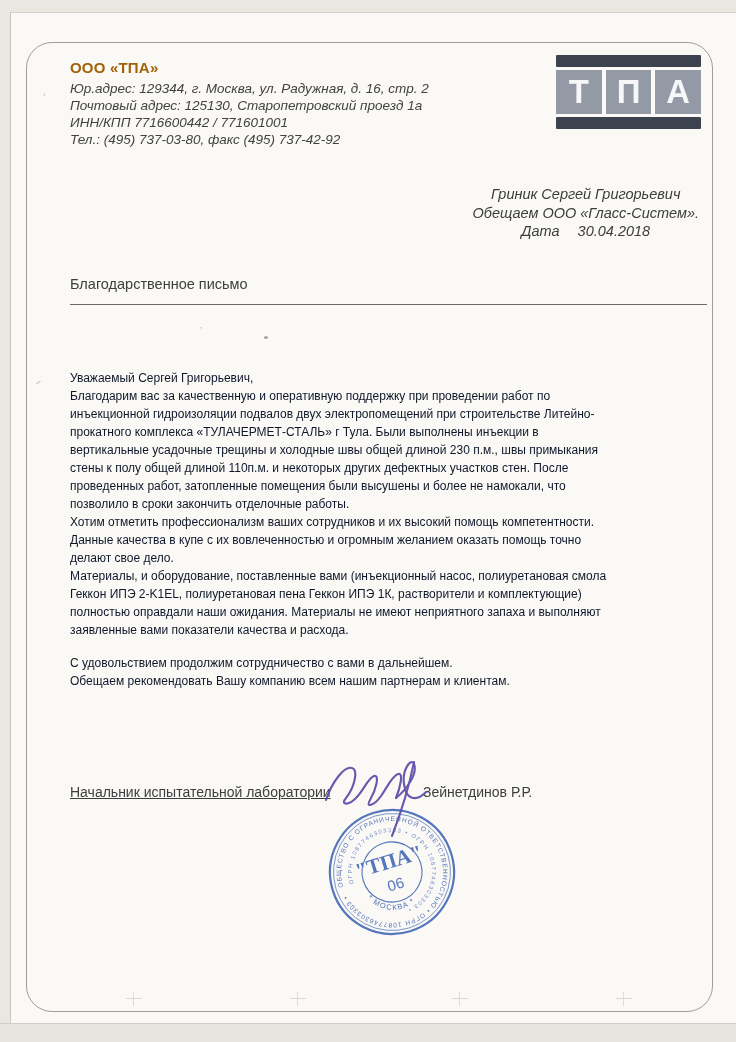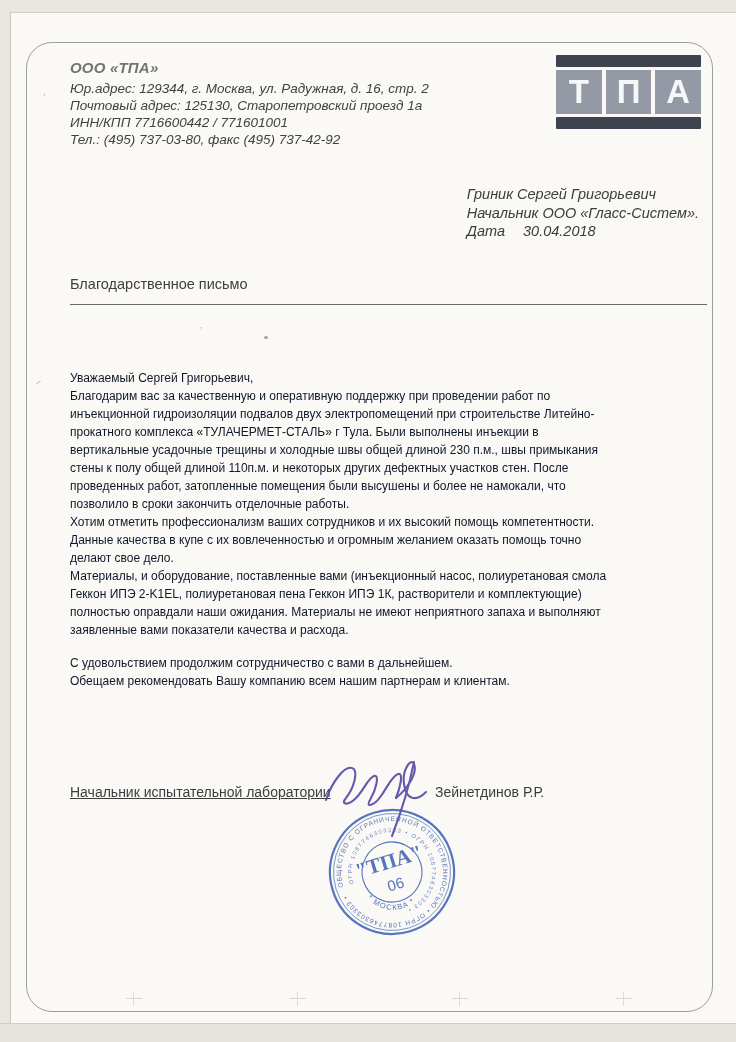--- a/index.html
+++ b/index.html
@@ -19,49 +19,49 @@
     position:absolute;left:0;right:0;bottom:0;height:18px;
     background:#e6e4dd;border-top:1px solid #cfcdc6;
   }
   .letter-frame{
     position:absolute;left:26px;top:42px;width:685px;height:968px;
     border:1px solid #9e9e9a;border-radius:26px;
     background:transparent;
   }
   
   .letterhead{position:absolute;left:70px;top:59px;}
-  .company-name{font-weight:bold;font-size:15px;letter-spacing:.2px;color:#737373;margin-bottom:4px;font-style:italic;}
+  .company-name{font-weight:bold;font-size:15px;letter-spacing:.2px;color:#a16207;margin-bottom:4px;}
   .address-line{font-size:13.5px;line-height:17px;white-space:nowrap;color:#424244;font-style:italic;}
   .logo{position:absolute;left:556px;top:55px;width:145px;}
   .logo-bar{height:12px;background:#3c434e;border-radius:1px;}
   .logo-row{display:flex;gap:4px;margin:3px 0;}
   .logo-box{
     flex:1;height:44px;background:#939aa5;color:#f6f7f8;
     display:flex;align-items:center;justify-content:center;
     font-weight:bold;font-size:33px;font-family:"Liberation Sans",sans-serif;
   }
   
   .recipient{
-    position:absolute;right:37px;top:185px;text-align:left;
+    position:absolute;right:37px;top:185px;text-align:center;
     font-style:italic;font-size:14.5px;line-height:18.5px;color:#3c3c3e;
   }
   .recipient .date-label{margin-right:18px;}
   
   .subject{
     position:absolute;left:70px;top:276px;width:637px;
     font-size:14.5px;color:#3d3d3f;padding-bottom:12px;
     border-bottom:1px solid #6a6a68;
   }
   
   .body-block{position:absolute;left:70px;top:369px;}
   .closing-block{position:absolute;left:70px;top:654px;}
   .t-line{font-size:12px;line-height:18px;white-space:nowrap;color:#0f172a;}
   
   .sign-row{position:absolute;left:70px;top:784px;font-size:14px;color:#3d3d3f;text-decoration:underline;}
-  .sign-name{position:absolute;left:353px;top:0;white-space:nowrap;margin-left:12px;}
+  .sign-name{position:absolute;left:353px;top:0;white-space:nowrap;}
   .sign-scribble{position:absolute;left:318px;top:748px;pointer-events:none;}
   
   .stamp{position:absolute;left:312px;top:792px;opacity:.88;}
   
   .artifact{position:absolute;color:#b8b5ae;font-size:10px;}
   .speck{position:absolute;width:4px;height:3px;border-radius:50%;background:#5f5f5f;opacity:.55;}
   .cross{position:absolute;width:16px;height:14px;opacity:.8;}
   .cross:before{content:"";position:absolute;left:0;top:6px;width:16px;height:1px;background:#d3d0c9;}
   .cross:after{content:"";position:absolute;left:7px;top:0;width:1px;height:14px;background:#d8d5ce;}
   .tick{position:absolute;width:5px;height:1px;background:#c4c1ba;transform:rotate(-35deg);}
@@ -85,21 +85,21 @@
   <div class="logo-row">
     <div class="logo-box">Т</div>
     <div class="logo-box">П</div>
     <div class="logo-box">А</div>
   </div>
   <div class="logo-bar"></div>
 </div>
 
 <div class="recipient">
   <div>Гриник Сергей Григорьевич</div>
-  <div>Начальник ООО «Гласс-Систем».</div>
+  <div>Обещаем ООО «Гласс-Систем».</div>
   <div>
     <span class="date-label">Дата</span><span>30.04.2018</span>
   </div>
 </div>
 
 <div class="subject">Благодарственное письмо</div>
 
 <div class="body-block">
   <div class="t-line">Уважаемый Сергей Григорьевич,</div>
   <div class="t-line">Благодарим вас за качественную и оперативную поддержку при проведении работ по</div>

